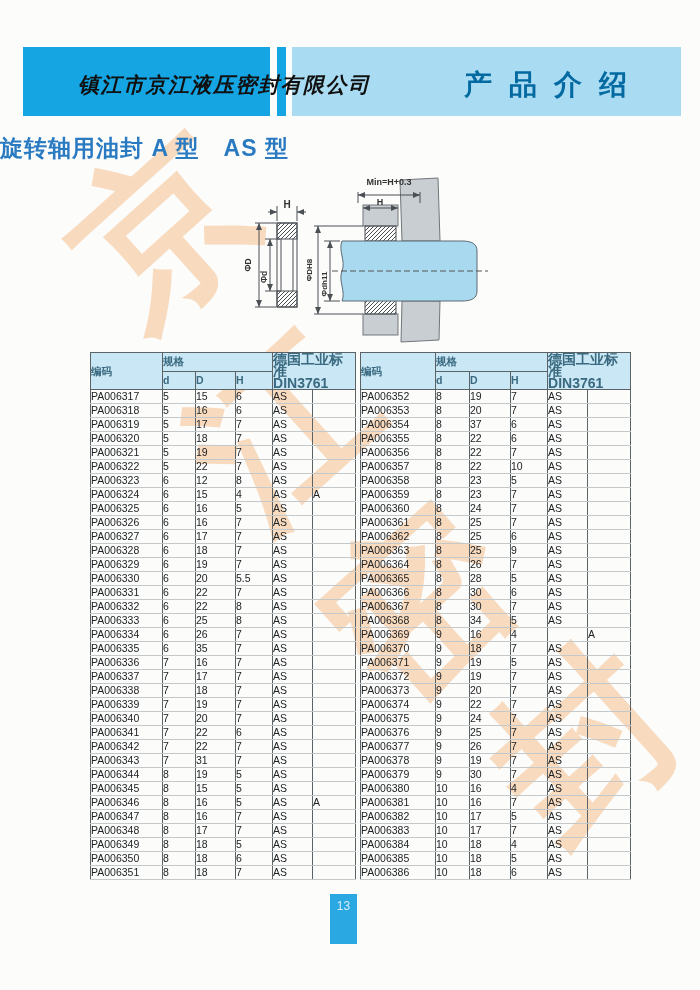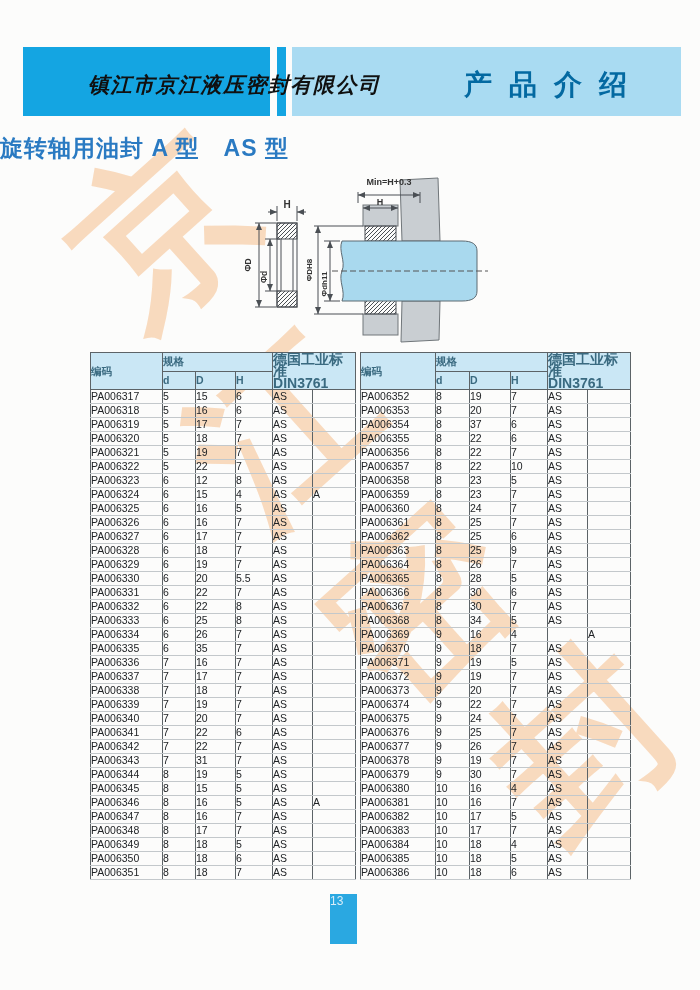--- a/index.html
+++ b/index.html
@@ -12,21 +12,21 @@
     position:absolute;z-index:0;font-family:"DejaVu Serif",serif;
     font-size:175px;font-weight:bold;color:#f5b67e;opacity:.48;
     transform:rotate(-42deg);line-height:1;user-select:none;
   }
   
   .bar{position:absolute;top:47px;height:69px;z-index:1;}
   .bar-dark{left:23px;width:247px;background:#14a5e2;}
   .bar-stripe{left:277px;width:9px;background:#14a5e2;}
   .bar-light{left:292px;width:389px;background:#a9dbf2;}
   .company{
-    position:absolute;left:88px;top:71px;z-index:2;
+    position:absolute;left:78px;top:71px;z-index:2;
     font-family:"DejaVu Serif",serif;font-style:italic;font-weight:700;
     font-size:21px;letter-spacing:1.5px;color:#101010;white-space:nowrap;
   }
   .section{
     position:absolute;left:464px;top:66px;z-index:2;
     font-family:"DejaVu Serif",serif;font-weight:700;
     font-size:28px;letter-spacing:17px;color:#0369a1;white-space:nowrap;
   }
   
   .page-title{
@@ -51,22 +51,22 @@
     font-weight:normal;
   }
   table.spec thead th{
     background:#cae7f5;color:#3a6a80;font-weight:bold;
     border-top:1px solid #5c6367;border-bottom:1px solid #5c6367;
   }
   table.spec thead .din div{line-height:12px;font-size:14px;}
   
   .page-badge{
     position:absolute;left:330px;top:894px;width:27px;height:50px;z-index:2;
-    background:#2aa8e1;color:#d9edf8;font-size:12px;
-    box-sizing:border-box;
+    background:#2aa8e1;color:#d9edf8;font-size:12px;text-align:center;
+    padding-top:5px;box-sizing:border-box;
   }
 </style>
 </head>
 <body>
 
 <div class="wm" style="left:75px;top:140px">京</div>
 <div class="wm" style="left:195px;top:340px">江</div>
 <div class="wm" style="left:330px;top:515px">密</div>
 <div class="wm" style="left:495px;top:655px">封</div>
 

